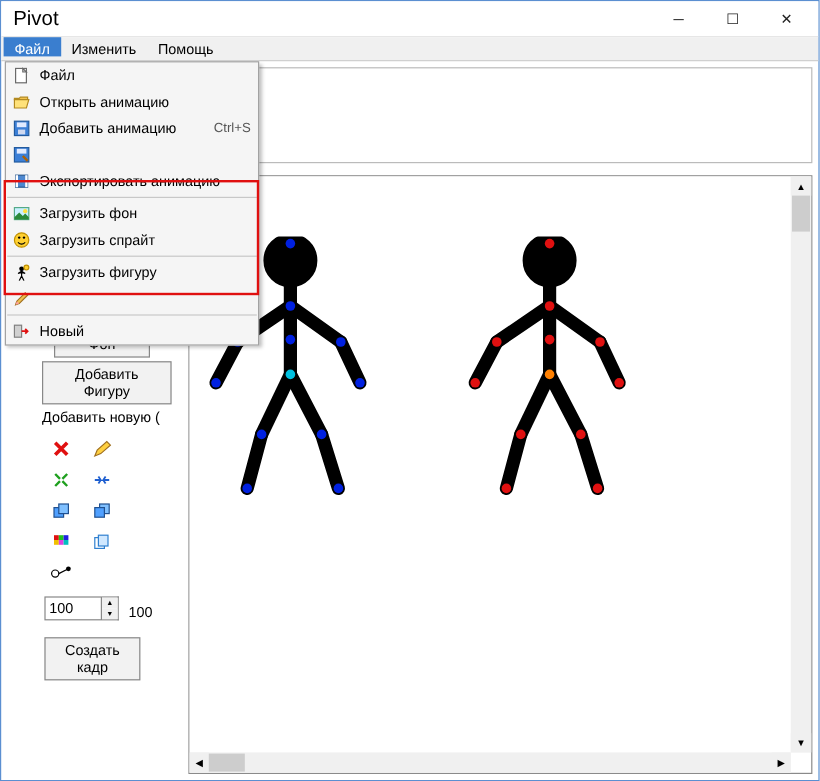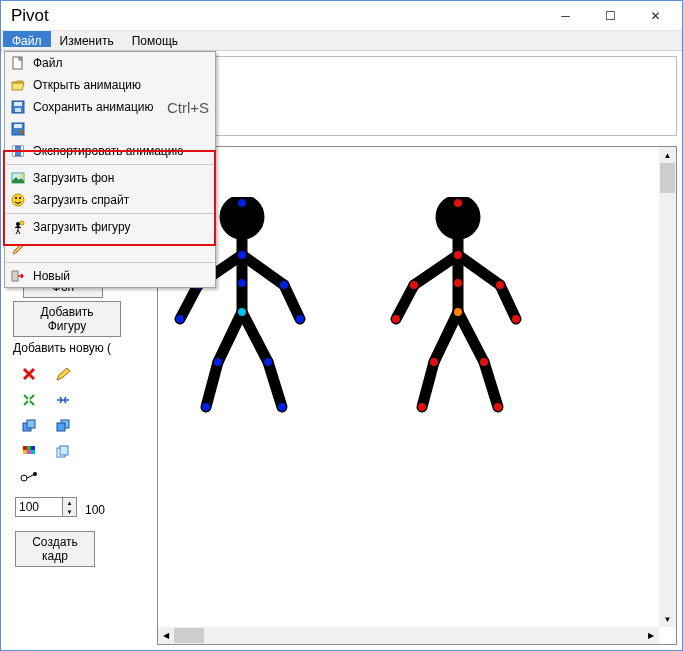--- a/index.html
+++ b/index.html
@@ -7,24 +7,24 @@
 .titlebar { height:30px; display:flex; align-items:center; padding:0 4px 0 10px; background:#fff; border-bottom:1px solid #e6e6e6;}
 .titlebar .title { flex:1; font-size:17px; }
 .winbtn { width:45px; height:29px; display:flex; align-items:center; justify-content:center; color:#222; }
 .menubar { height:20px; display:flex; background:#f0f0f0; border-bottom:1px solid #d0d0d0; padding-left:2px;}
 .menuitem { padding:2px 9px; height:16px; line-height:16px; cursor:default;}
 .menuitem.active { background:#3a7ecf; color:#fff; padding:2px 9px;}
 .dropdown { position:absolute; left:3px; top:50px; width:212px; background:#f5f5f5; border:1px solid #a2a2a2; box-shadow:2px 2px 3px rgba(0,0,0,0.25); z-index:100;}
 .dd-item { height:22px; display:flex; align-items:center; padding:0 6px 0 4px; cursor:default;}
 .dd-icon { width:18px; height:16px; display:flex; align-items:center; justify-content:center; margin-right:6px; flex-shrink:0;}
 .dd-label { flex:1; }
-.dd-short { color:#555; font-size:15px;}
+.dd-short { color:#555; font-size:11px;}
 .dd-sep { height:1px; background:#c8c8c8; margin:2px 1px;}
 .red-box { position:absolute; left:2px; top:149px; width:213px; height:96px; border:2px solid #e01010; z-index:101; pointer-events:none;}
-.sidepanel { position:absolute; left:12px; top:275px; width:118px; }
+.sidepanel { position:absolute; left:34px; top:275px; width:118px; }
 .btn { background:#f2f2f2; border:1px solid #888; padding:3px 6px; text-align:center; margin-bottom:3px; cursor:default;}
 .btn.bg { width:80px; margin-left:10px;}
 .label { margin:4px 0 2px 0;}
 .toolgrid { display:grid; grid-template-columns:repeat(3,26px); gap:4px 8px; margin:6px 2px; padding:2px;}
 .tool { width:24px; height:22px; display:flex; align-items:center; justify-content:center; background:transparent; }
 .num-input { width:48px; height:20px; border:1px solid #888; padding:1px 3px; text-align:left;}
 .num-row { display:flex; align-items:flex-end; gap:8px; margin:6px 2px;}
 .num-wrap{ display:flex; align-items:center;}
 .spinbtns{ display:flex; flex-direction:column; width:14px; border:1px solid #888; border-left:none; height:20px;}
 .spinbtns div{flex:1; background:#f0f0f0; font-size:6px; display:flex; align-items:center; justify-content:center; line-height:1;}
@@ -84,21 +84,21 @@
     <span class="dd-label">Открыть анимацию</span>
   </div>
   <div class="dd-item">
     <span class="dd-icon">
         <svg width="14" height="14">
           <rect x="1" y="1" width="12" height="12" fill="#3b7fd6" stroke="#225a9e"></rect>
           <rect x="3" y="2" width="8" height="4" fill="#e0eaff"></rect>
           <rect x="4" y="8" width="6" height="4" fill="#cfd9f0"></rect>
         </svg>
       </span>
-    <span class="dd-label">Сохранить анимацию</span>
+    <span class="dd-label">Добавить анимацию</span>
     <span class="dd-short">Ctrl+S</span>
   </div>
   <div class="dd-item">
     <span class="dd-icon">
         <svg width="14" height="14">
           <rect x="1" y="1" width="12" height="12" fill="#3b7fd6" stroke="#225a9e"></rect>
           <rect x="3" y="2" width="8" height="4" fill="#e0eaff"></rect>
           <path d="M8 8l4 4" stroke="#b06000" stroke-width="2"></path>
         </svg>
       </span>

